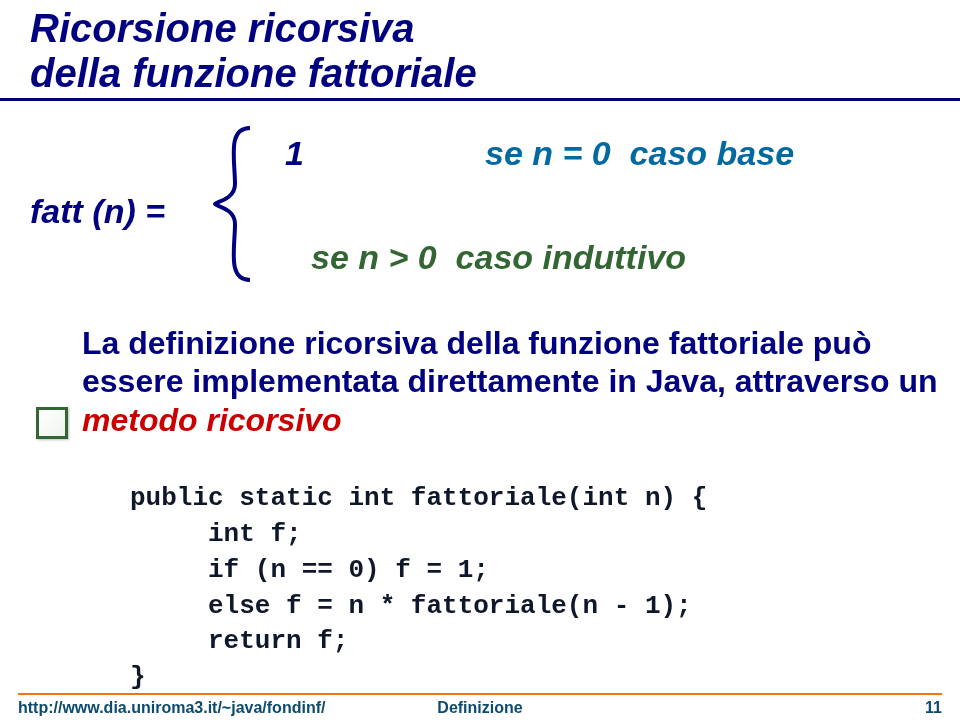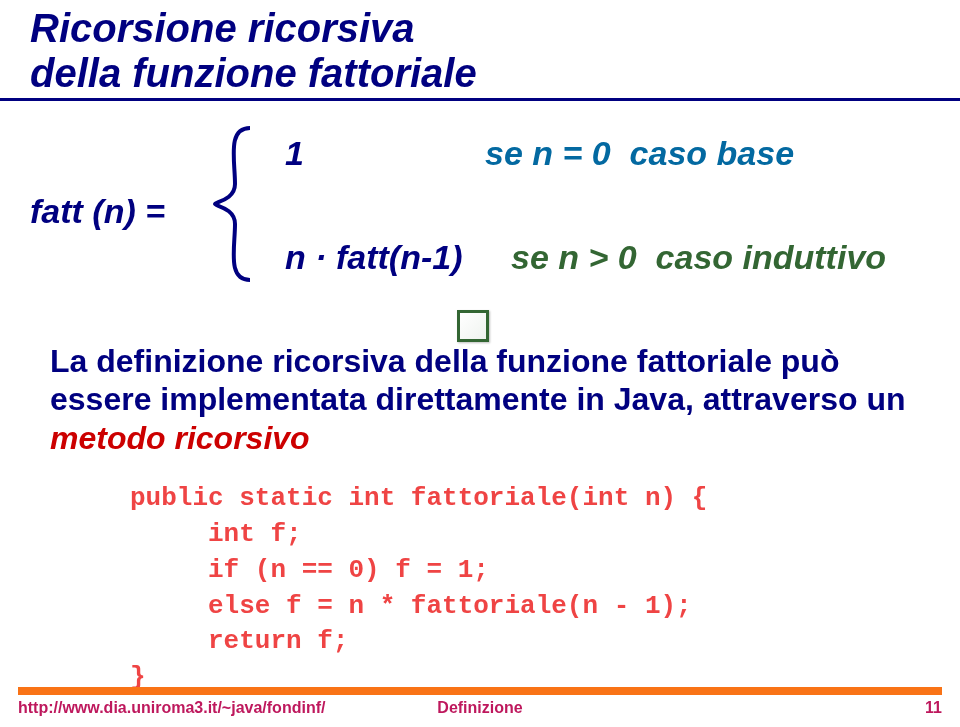--- a/index.html
+++ b/index.html
@@ -80,25 +80,24 @@
     font-weight: bold;
     font-style: italic;
     color: #336633;
     white-space: pre;
   }
   .case-n {
     font-style: italic;
   }
   .bullet-row {
     position: absolute;
-    top: 304px;
+    top: 324px;
     left: 36px;
     display: flex;
-    align-items: center;
-    flex-direction: column;
+    align-items: flex-end;
   }
   .bullet-box {
     width: 26px;
     height: 26px;
     border: 3px solid #336633;
     background: linear-gradient(135deg, rgba(255,255,255,0.6), rgba(51,102,51,0.08));
     box-shadow: 1px 1px 2px rgba(0,0,0,0.25);
     flex-shrink: 0;
     margin-top: 6px;
   }
@@ -114,36 +113,36 @@
     color: #cc0000;
     font-style: italic;
   }
   .code-block {
     position: absolute;
     top: 445px;
     left: 130px;
     font-family: "Courier New", Courier, monospace;
     font-size: 26px;
     font-weight: bold;
-    color: #ef4444;
+    color: #0f172a;
     line-height: 1.38;
     white-space: pre;
   }
   .footer {
     position: absolute;
     bottom: 10px;
     left: 18px;
     width: 924px;
-    border-top: 8px solid #f97316;
+    border-top: 2px solid #f97316;
     padding-top: 4px;
     display: flex;
     justify-content: space-between;
     font-size: 16px;
     font-weight: bold;
-    color: #be185d;
+    color: #0c4a6e;
   }
   .footer-left { }
   .footer-center {
     position: absolute;
     left: 50%;
     transform: translateX(-50%);
   }
   .footer-right { }
 </style>
 </head>
@@ -161,21 +160,20 @@
   <svg class="brace" viewBox="0 0 60 160" preserveAspectRatio="none">
     <path d="M45 4 C22 4 30 36 30 60 C30 76 10 78 10 80 C10 82 30 84 30 100 C30 124 22 156 45 156" fill="none" stroke="#000080" stroke-width="4"></path>
   </svg>
 
   <div class="case-row" style="top: 4px;">
     <span class="case-lhs">1</span>
     <span class="case-rhs-base"><span>se </span><span class="case-n">n</span><span> = 0  caso base</span></span>
   </div>
 
   <div class="case-row" style="top: 108px;">
-    <span class="case-lhs"><span>n · fatt</span><span>(</span><span class="case-n">n</span><span>-1)</span></span>
     <span class="case-rhs-ind" style="margin-left: 26px;"><span>se </span><span class="case-n">n</span><span> &gt; 0  caso induttivo</span></span>
   </div>
 </div>
 
 <div class="bullet-row">
   <div class="bullet-box"></div>
   <div class="bullet-text">
     <span>La definizione ricorsiva della funzione fattoriale può essere implementata direttamente in Java, attraverso un </span><span class="accent">metodo ricorsivo</span><span></span>
   </div>
 </div>

